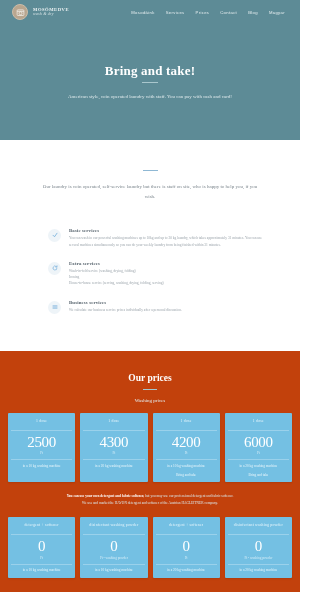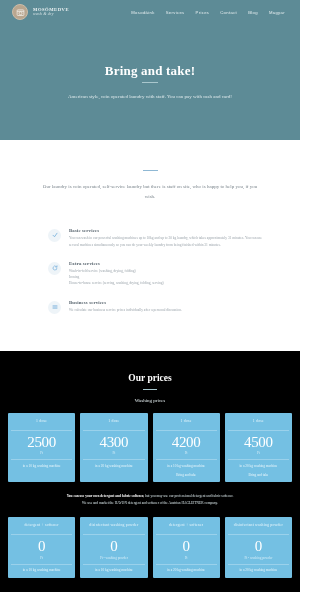--- a/index.html
+++ b/index.html
@@ -99,21 +99,21 @@
   .svc-title {
     font-size:4.8px; color:#53606a; margin-bottom:2.5px;
     font-weight:bold; letter-spacing:.15px;
   }
   .svc-line {
     font-size:3.5px; color:#9aa3aa; line-height:1.75;
   }
 
   
   .prices {
-    background:#000000;
+    background:#c2410c;
     padding:22px 8px 14px;
     text-align:center;
     position:relative;
   }
   .prices-title { font-size:9.5px; color:#ffffff; margin-bottom:6px; }
   .prices-rule { width:14px; height:1.4px; background:#a6c6cd; margin:0 auto 8px; }
   .prices-sub { font-size:5px; color:#e4eef0; margin-bottom:10px; }
 
   .card-row { display:flex; gap:5px; justify-content:center; }
   .card {
@@ -259,21 +259,21 @@
       <div class="card-div"></div>
       <div class="card-amount">4200</div>
       <div class="card-unit">Ft</div>
       <div class="card-div2"></div>
       <div class="card-note">in a 10 kg washing machine</div>
       <div class="card-note2">Bring and take</div>
     </div>
     <div class="card">
       <div class="card-head">1 dose</div>
       <div class="card-div"></div>
-      <div class="card-amount">4500</div>
+      <div class="card-amount">6000</div>
       <div class="card-unit">Ft</div>
       <div class="card-div2"></div>
       <div class="card-note">in a 20 kg washing machine</div>
       <div class="card-note2">Bring and take</div>
     </div>
   </div>
 
   <div class="price-note">
     <p><b>You can use your own detergent and fabric softener,</b><span> but you may use our professional detergent and fabric softener.</span></p>
     <p>We use and market the HAVON detergent and softener of the Austrian HAGLEITNER company.</p>

